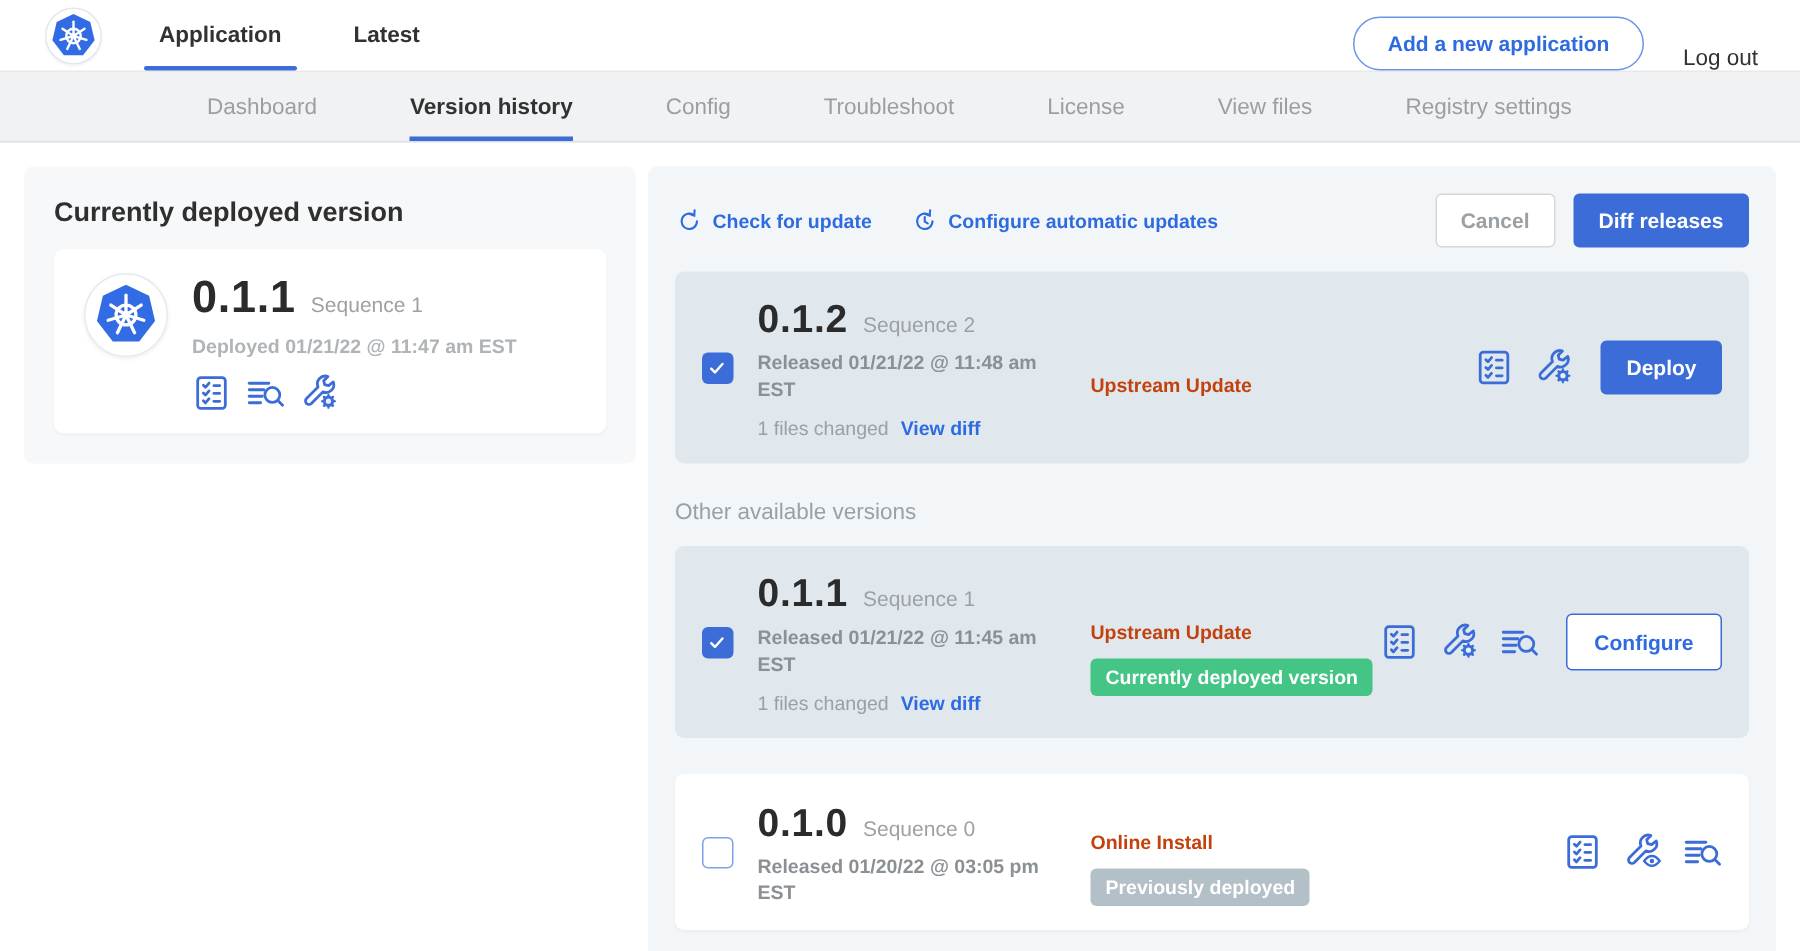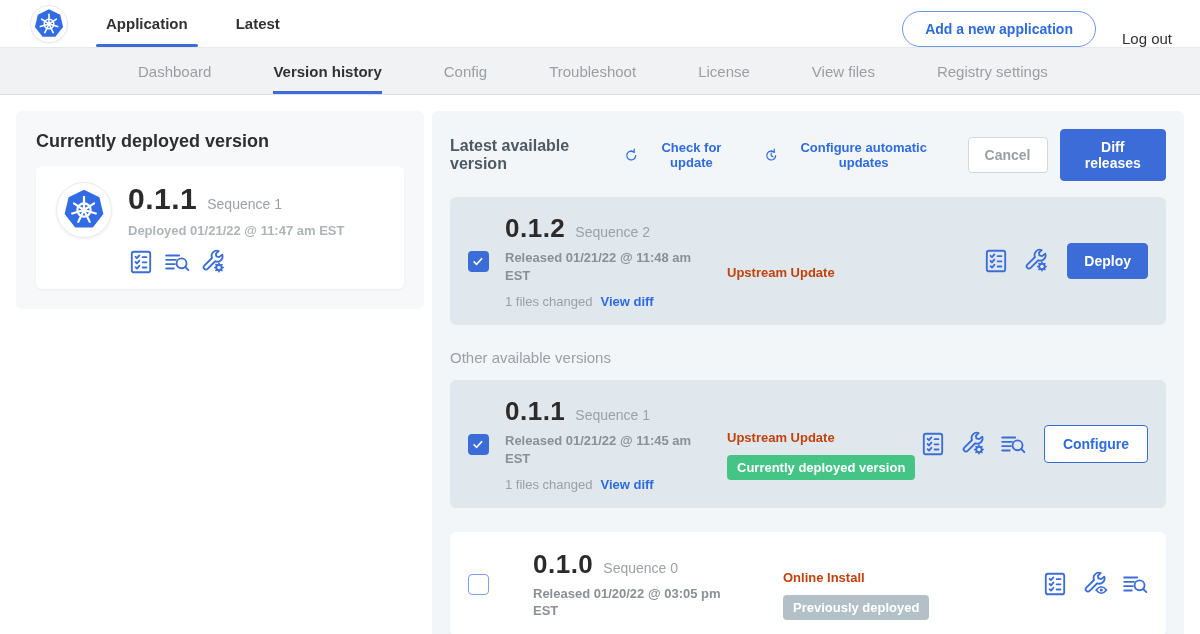--- a/index.html
+++ b/index.html
@@ -60,21 +60,21 @@
     border-radius:4px; padding:9px 16px; cursor:pointer; }
   .btn-cancel { background:#fff; border:1px solid #d4d8db; color:#9ba0a4; margin-left:auto; margin-right:12px; }
   .btn-primary { background:#3b6cd7; border:1px solid #3b6cd7; color:#fff; }
   .btn-outline { background:#fff; border:1px solid #3b6cd7; color:#2e6be0; padding:10px 18px; }
 
   .vrow { border-radius:6px; padding:16px 18px; display:flex; align-items:center; }
   .vrow.shaded { background:#e0e8ed; }
   .vrow.white { background:#fff; box-shadow:0 1px 2px rgba(0,0,0,.04); }
   .vrow-1 { margin-top:16px; }
   .other-title { margin:24px 0 14px; font-size:15px; color:#9aa0a5; }
-  .vrow-3 { margin-top:24px;gap:28px; }
+  .vrow-3 { margin-top:24px; }
 
   .checkbox { width:21px; height:21px; border-radius:4px; flex:none; cursor:pointer;
     display:flex; align-items:center; justify-content:center; }
   .checkbox.checked { background:#3b6cd7; }
   .checkbox.unchecked { background:#fff; border:1px solid #7da0e8; }
 
   .vinfo { width:208px; margin-left:16px; flex:none; }
   .vinfo .ver-big { font-size:26px; }
   .released { margin-top:5px; width:188px; font-size:13px; font-weight:bold;
     color:#8b9094; line-height:1.35; }
@@ -214,21 +214,20 @@
           </div>
         </div>
       </div>
     </div>
   </div>
 
   <div class="right-col">
     <div class="panel">
 
       <div class="panel-head">
-        <span class="panel-title">Latest available version</span>
         <span class="link">
           <svg width="19" height="19" viewBox="0 0 24 24">
               <use href="#i-refresh"></use>
             </svg>
           <span>Check for update</span>
         </span>
         <span class="link">
           <svg width="19" height="19" viewBox="0 0 24 24">
               <use href="#i-clock-refresh"></use>
             </svg>

